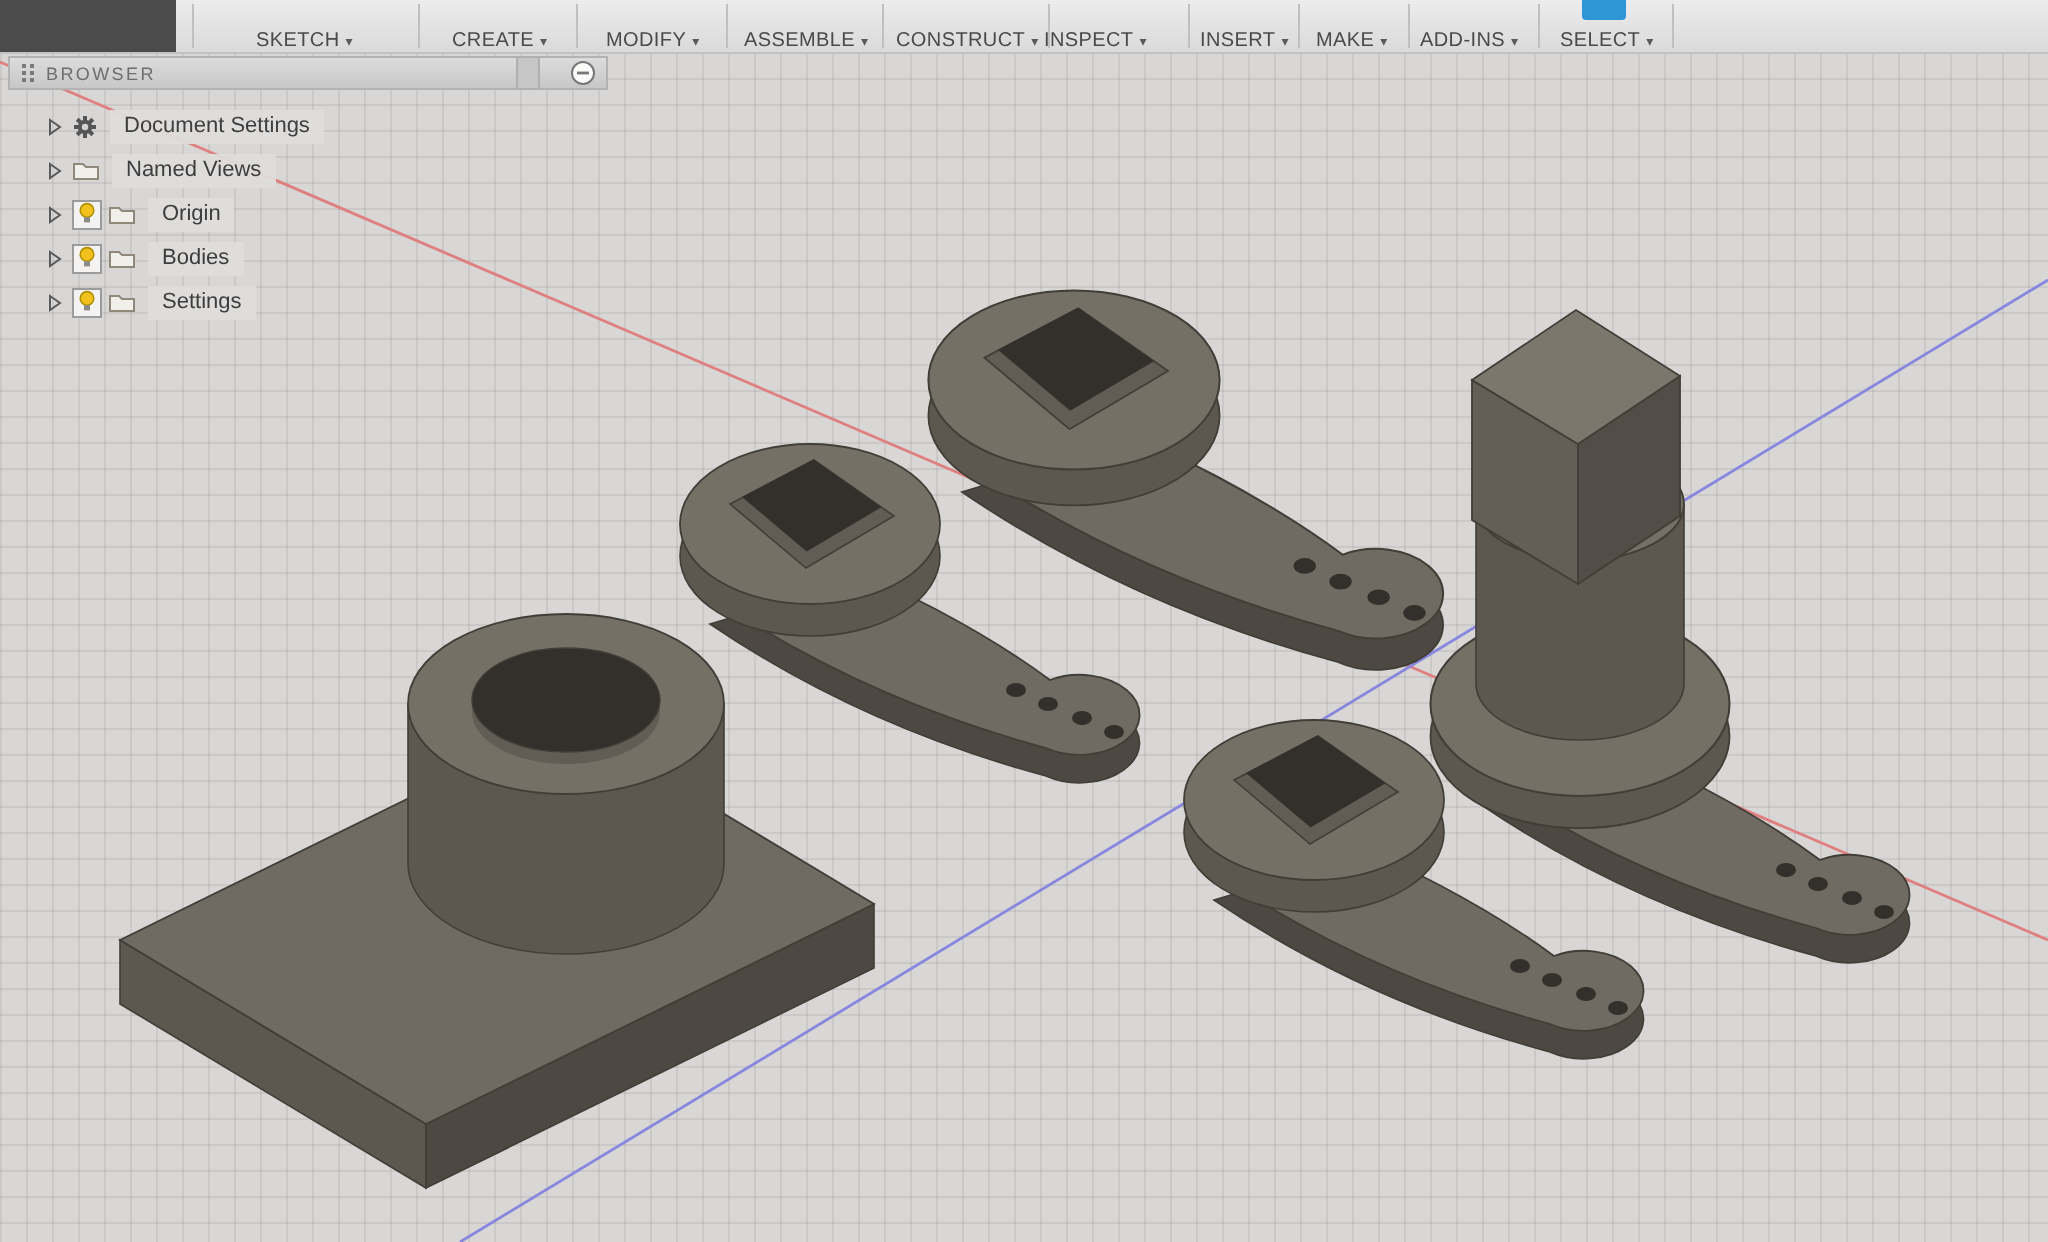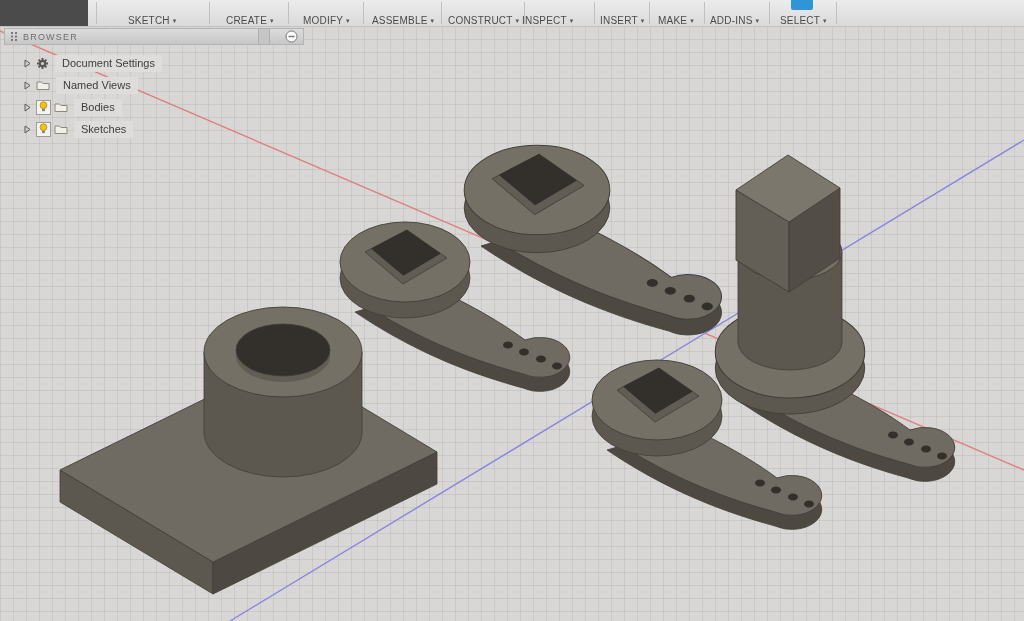--- a/index.html
+++ b/index.html
@@ -234,47 +234,62 @@
     <div class="row child">
       <svg class="arrow" width="9" height="9">
         <path d="M2 1 L7 4.5 L2 8 Z" fill="none" stroke="#5a5a5a"></path>
       </svg>
       <svg class="treeicon" width="14" height="12">
         <path d="M1 3 h4.5 l1.5 1.5 H13 V10.5 H1 Z" fill="#f1efe9" stroke="#8f887b"></path>
       </svg>
       <span class="chip">Named Views</span>
     </div>
 
-
     <div class="row child">
       <svg class="arrow" width="9" height="9">
         <path d="M2 1 L7 4.5 L2 8 Z" fill="none" stroke="#5a5a5a"></path>
       </svg>
       <span class="bulbbox">
         <svg width="9" height="12">
           <circle cx="4.5" cy="4.2" r="3.4" class="bulb-glass" stroke="#b08f00" stroke-width="0.8"></circle>
           <rect x="3" y="7.6" width="3" height="2.6" fill="#8b8b8b"></rect>
         </svg>
       </span>
       <svg class="treeicon" width="14" height="12">
         <path d="M1 3 h4.5 l1.5 1.5 H13 V10.5 H1 Z" fill="#f1efe9" stroke="#8f887b"></path>
       </svg>
-      <span class="chip">Bodies</span>
+      <span class="chip">Origin</span>
     </div>
 
     <div class="row child">
       <svg class="arrow" width="9" height="9">
         <path d="M2 1 L7 4.5 L2 8 Z" fill="none" stroke="#5a5a5a"></path>
       </svg>
       <span class="bulbbox">
         <svg width="9" height="12">
           <circle cx="4.5" cy="4.2" r="3.4" class="bulb-glass" stroke="#b08f00" stroke-width="0.8"></circle>
           <rect x="3" y="7.6" width="3" height="2.6" fill="#8b8b8b"></rect>
         </svg>
       </span>
       <svg class="treeicon" width="14" height="12">
         <path d="M1 3 h4.5 l1.5 1.5 H13 V10.5 H1 Z" fill="#f1efe9" stroke="#8f887b"></path>
       </svg>
-      <span class="chip">Sketches</span>
+      <span class="chip">Bodies</span>
+    </div>
+
+    <div class="row child">
+      <svg class="arrow" width="9" height="9">
+        <path d="M2 1 L7 4.5 L2 8 Z" fill="none" stroke="#5a5a5a"></path>
+      </svg>
+      <span class="bulbbox">
+        <svg width="9" height="12">
+          <circle cx="4.5" cy="4.2" r="3.4" class="bulb-glass" stroke="#b08f00" stroke-width="0.8"></circle>
+          <rect x="3" y="7.6" width="3" height="2.6" fill="#8b8b8b"></rect>
+        </svg>
+      </span>
+      <svg class="treeicon" width="14" height="12">
+        <path d="M1 3 h4.5 l1.5 1.5 H13 V10.5 H1 Z" fill="#f1efe9" stroke="#8f887b"></path>
+      </svg>
+      <span class="chip">Settings</span>
     </div>
 
   </div>
 </div>
 
 </body></html>

